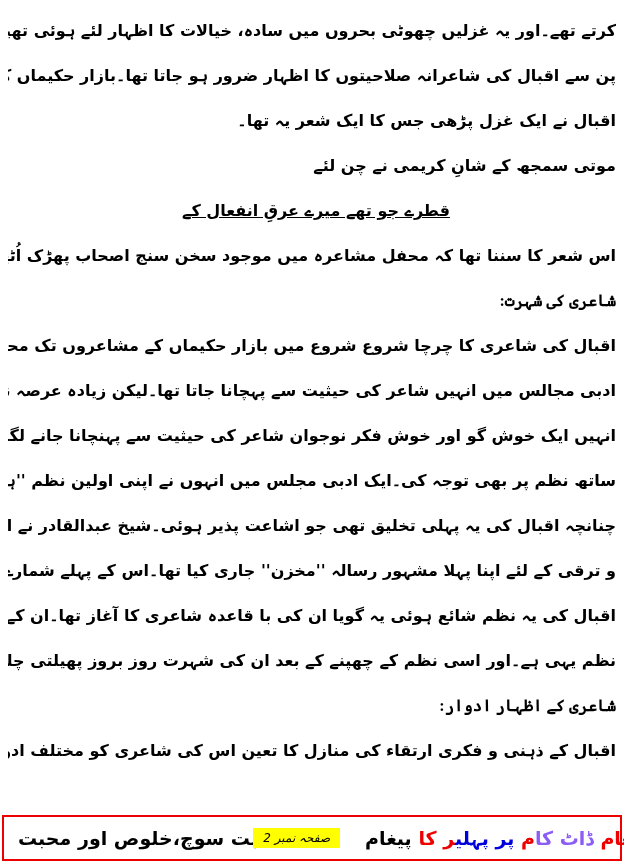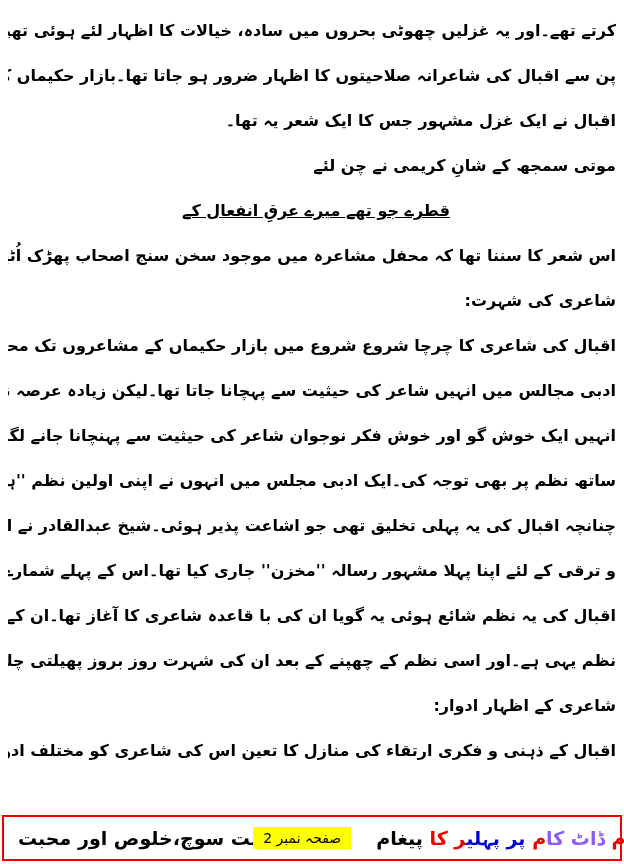--- a/index.html
+++ b/index.html
@@ -29,21 +29,21 @@
     text-align:justify;
     text-align-last:justify;
   }
   .verse-right{
     text-align:right;
     padding-left:0;
     padding-right:0;
   }
   .verse-right span{display:inline-block;margin-left:100px;text-align:right;}
   .verse-left{text-align:center;padding-left:8px;text-decoration:underline;}
-  .heading{text-align:right;}
+  .heading{text-align:right;font-family:Liberation Serif, serif;}
   
   #footer{
     position:absolute;
     left:2px;right:2px;bottom:3px;
     height:42px;
     border:2px solid #ee0000;
     background:#ffffff;
     display:flex;
     align-items:center;
     direction:ltr;
@@ -52,39 +52,40 @@
   .footer-cell.left{justify-content:flex-start;padding-left:14px;}
   .footer-cell.center{justify-content:center;}
   .footer-cell.right{justify-content:flex-end;padding-right:12px;}
   #footer-slogan{
     font-size:19px;font-weight:bold;color:#000000;direction:rtl;white-space:nowrap;
   }
   #page-badge{
     background:#ffff00;
     padding:3px 10px;
     transform:translateX(-25px);
-    font-size:14px;
+    font-size:12px;
+    font-style:italic;
     color:#000000;
     direction:rtl;
     white-space:nowrap;
   }
   #footer-message{
     font-size:19px;font-weight:bold;direction:rtl;white-space:nowrap;
   }
   #footer-message span{font-weight:bold;}
 </style>
 </head>
 <body>
 
 <div id="page">
 
   <div id="text-block">
     <div class="line jline">کرتے تھے۔اور یہ غزلیں چھوٹی بحروں میں سادہ، خیالات کا اظہار لئے ہوئی تھیں۔البتہ شوخی اور بے ساختہ</div>
     <div class="line jline">پن سے اقبال کی شاعرانہ صلاحیتوں کا اظہار ضرور ہو جاتا تھا۔بازار حکیماں کے ایک مشاعرے میں انہی دنوں</div>
-    <div class="line">اقبال نے ایک غزل مشہور جس کا ایک شعر یہ تھا۔</div>
+    <div class="line">اقبال نے ایک غزل پڑھی جس کا ایک شعر یہ تھا۔</div>
 
     <div class="line verse-right"><span>موتی سمجھ کے شانِ کریمی نے چن لئے</span></div>
     <div class="line verse-left">قطرے جو تھے میرے عرقِ انفعال کے</div>
 
     <div class="line jline">اس شعر کا سننا تھا کہ محفل مشاعرہ میں موجود سخن سنج اصحاب پھڑک اُٹھے اور مرزا ارشد گورگانی نے اسی وقت پیشن</div>
 
     <div class="line heading">شاعری کی شہرت:</div>
 
     <div class="line jline">اقبال کی شاعری کا چرچا شروع شروع میں بازار حکیماں کے مشاعروں تک محدود تھا۔یا پھر لاہور کے کالجوں کی</div>
     <div class="line jline">ادبی مجالس میں انہیں شاعر کی حیثیت سے پہچانا جاتا تھا۔لیکن زیادہ عرصہ نہیں گذرا تھا کہ شہر کی ادبی مجالس میں</div>

